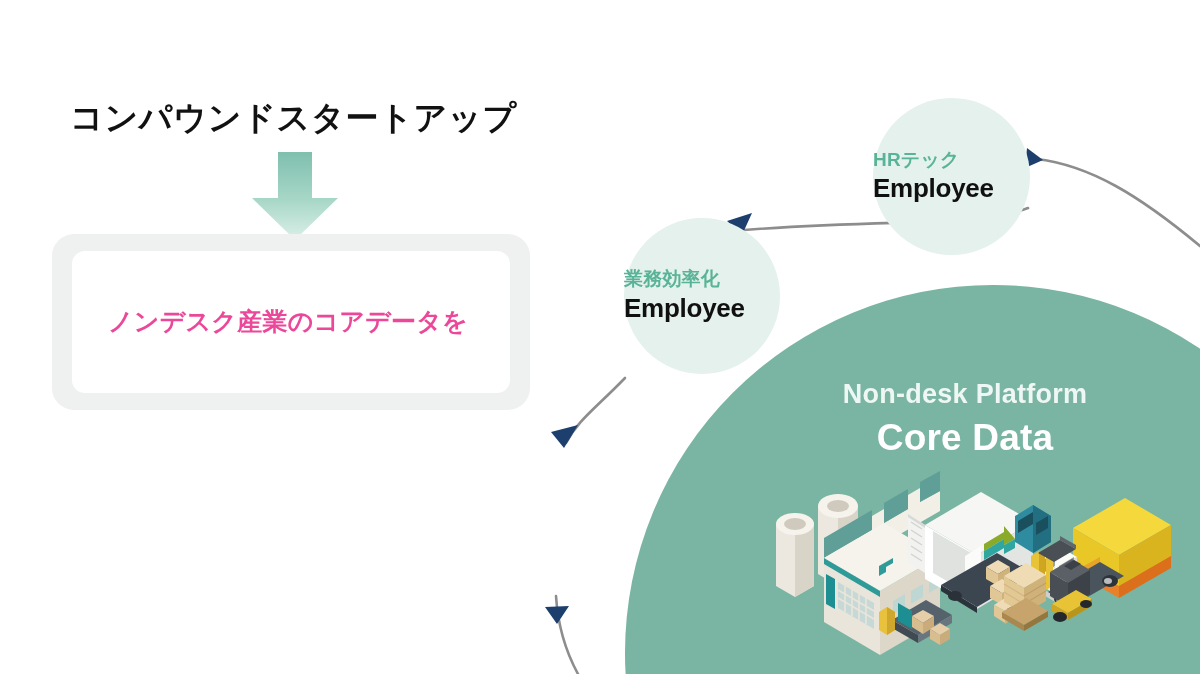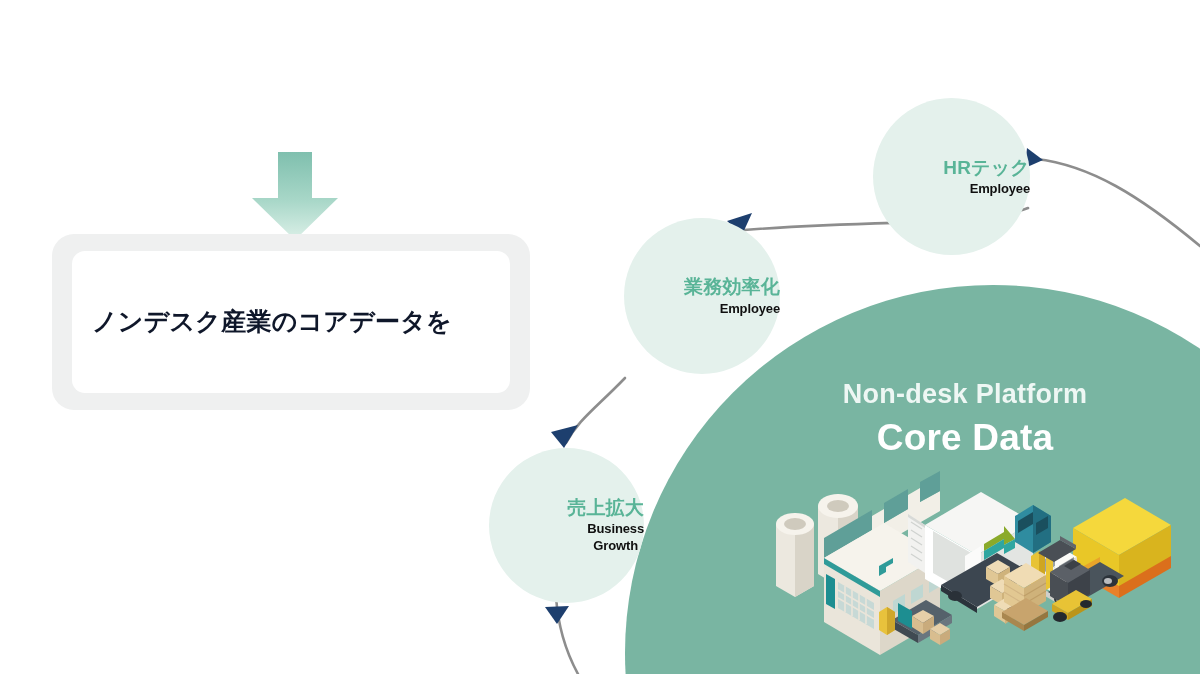--- a/index.html
+++ b/index.html
@@ -69,51 +69,52 @@
     right: 20px;
     bottom: 17px;
     background: #ffffff;
     border-radius: 13px;
     display: flex;
     align-items: center;
     justify-content: flex-start;
   }
   #card-text {
     padding-left: 20px;
-    color: #0f172a;
+    color: #ec4899;
     font-size: 25px;
     font-weight: 700;
     line-height: 1.58;
     letter-spacing: 0.01em;
+    margin-left: 16px;
   }
   #card-text .line { display: block; white-space: nowrap; }
 
   
   .node {
     position: absolute;
     border-radius: 50%;
     background: #e4f1ec;
     display: flex;
     flex-direction: column;
-    align-items: flex-end;
+    align-items: flex-start;
     justify-content: center;
     text-align: center;
     line-height: 1.18;
   }
   .node .jp {
     color: #59b497;
     font-weight: 700;
     font-size: 19px;
     letter-spacing: 0.01em;
     margin-bottom: 2px;
   }
   .node .en {
     color: #101010;
     font-weight: 700;
-    font-size: 13px;
+    font-size: 26px;
     letter-spacing: -0.01em;
   }
   .node .en .en-line { display: block; }
 
   #node-employee  { left: 873px; top: 98px;  width: 157px; height: 157px; }
   #node-operation { left: 624px; top: 218px; width: 156px; height: 156px; }
   #node-growth    { left: 489px; top: 448px; width: 155px; height: 155px; }
   #node-growth .en { line-height: 1.26; }
 
   
@@ -142,20 +143,21 @@
     font-weight: 700;
     letter-spacing: 0.005em;
     line-height: 1.15;
   }
 </style>
 </head>
 <body>
 
 <div id="stage">
 
+  <div id="headline">コンパウンドスタートアップ</div>
 
   <svg id="down-arrow" viewBox="0 0 86 88">
     <defs>
       <linearGradient id="gradDown" x1="0" y1="0" x2="0" y2="1">
         <stop offset="0%" stop-color="#7fbfae"></stop>
         <stop offset="55%" stop-color="#a8d7c8"></stop>
         <stop offset="100%" stop-color="#dcf0e8"></stop>
       </linearGradient>
     </defs>
     <path d="M26,0 L60,0 L60,46 L86,46 L43,88 L0,46 L26,46 Z" fill="url(#gradDown)"></path>
@@ -392,27 +394,20 @@
       </span>
     </div>
 
     <div class="node" id="node-operation" style="pointer-events:auto;">
       <span class="jp">業務効率化</span>
       <span class="en">
         <span class="en-line">Employee</span>
       </span>
     </div>
 
-    <div class="node" id="node-growth" style="pointer-events:auto;">
-      <span class="jp">売上拡大</span>
-      <span class="en">
-        <span class="en-line">Business</span>
-        <span class="en-line">Growth</span>
-      </span>
-    </div>
   </div>
 
   <div id="core-label">
     <span class="sub">Non-desk Platform</span>
     <span class="main">Core Data</span>
   </div>
 
 </div>
 
 </body></html>

